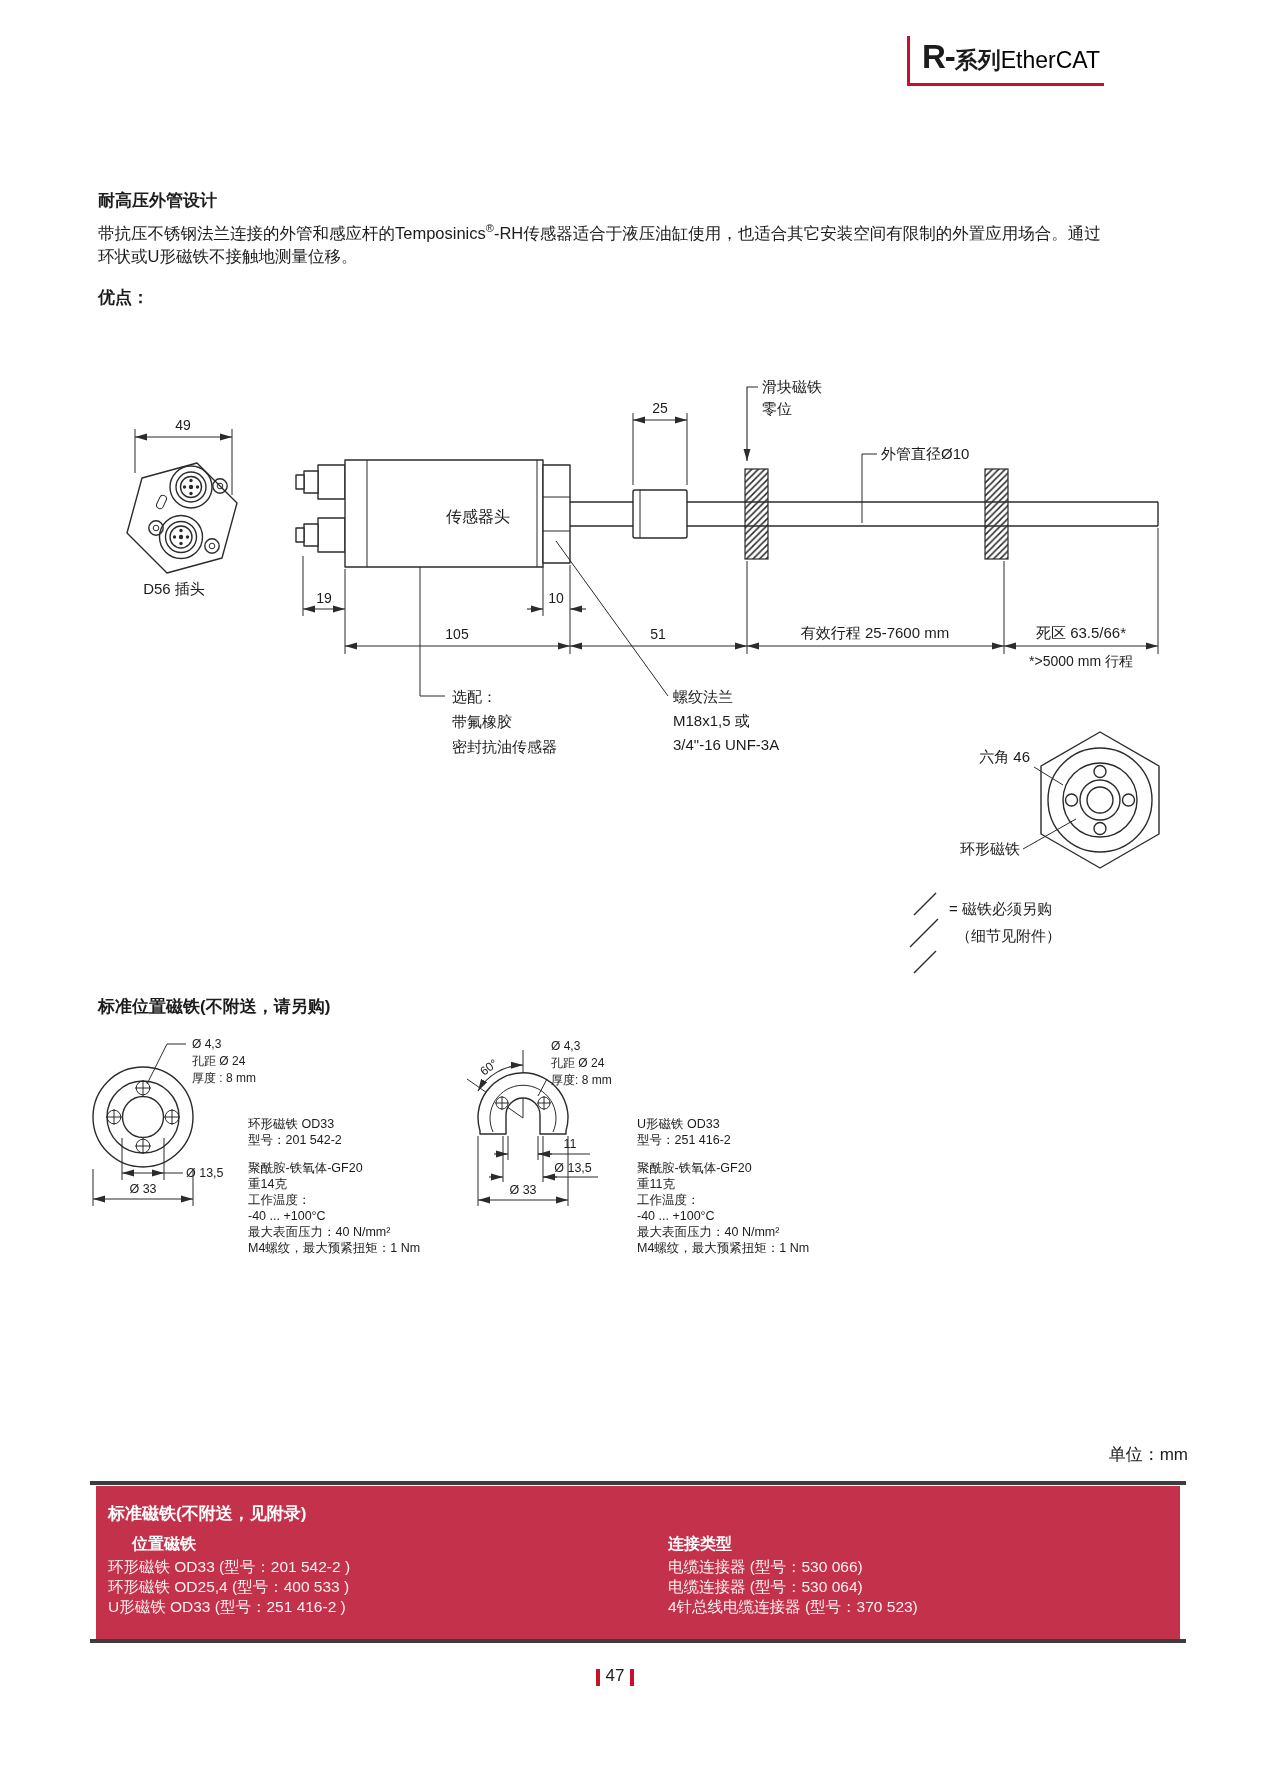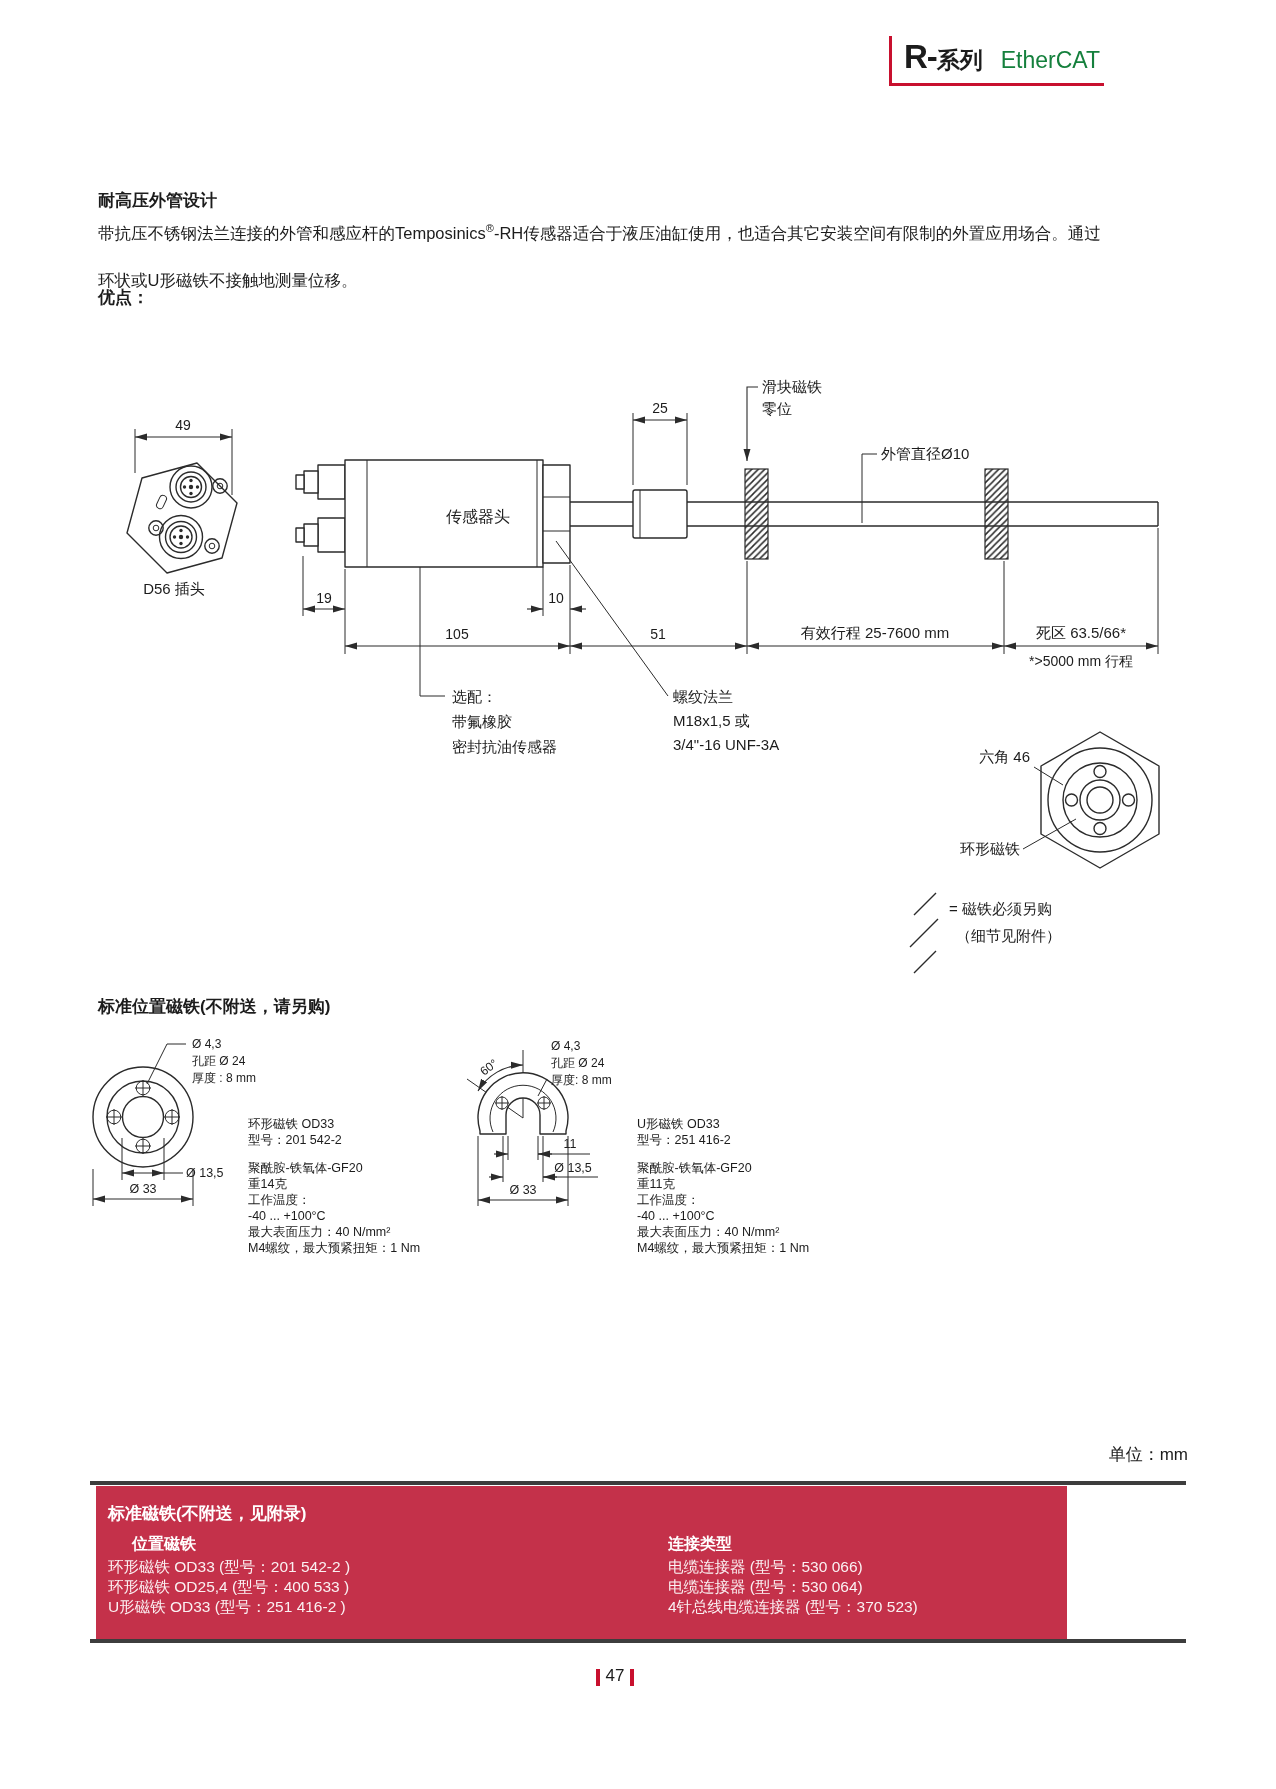--- a/index.html
+++ b/index.html
@@ -4,60 +4,60 @@
 <style>
   html,body{margin:0;padding:0;background:#e8e8e8;}
   .page{position:relative;width:1276px;height:1789px;background:#ffffff;overflow:hidden;
         font-family:"Liberation Sans", sans-serif;color:#1c1c1c;}
   .abs{position:absolute;}
   
   .hdr{position:absolute;top:36px;right:172px;border-left:3px solid #C8102E;border-bottom:3px solid #C8102E;
        padding:2px 4px 7px 12px;white-space:nowrap;}
   .hdr .r{font-size:33px;font-weight:bold;letter-spacing:-1px;}
   .hdr .series{font-size:23px;font-weight:bold;}
-  .hdr .prod{font-size:23px;color:#15803d;margin-left:18px;}
+  .hdr .prod{font-size:23px;color:#000000;margin-left:0;}
   
   .h17{font-size:17px;font-weight:bold;}
   .body-t{font-size:16.5px;line-height:28px;white-space:nowrap;}
   sup{font-size:11px;}
   
   svg text{font-family:"Liberation Sans", sans-serif;fill:#1c1c1c;}
   .ln{stroke:#2b2b2b;stroke-width:1.4;fill:none;stroke-linejoin:round;}
   .lnw{stroke:#2b2b2b;stroke-width:1.4;fill:#ffffff;stroke-linejoin:round;}
   .thin{stroke:#2b2b2b;stroke-width:1;fill:none;}
   .dim{stroke:#2b2b2b;stroke-width:1.1;fill:none;marker-start:url(#arr);marker-end:url(#arr);}
   .dime{stroke:#2b2b2b;stroke-width:1.1;fill:none;marker-end:url(#arr);}
   .ext{stroke:#2b2b2b;stroke-width:1;fill:none;}
   .dot{fill:#2b2b2b;stroke:none;}
   
   .spec{position:absolute;font-size:12.5px;line-height:16px;margin-top:19px;}
   .spec .gap{margin-top:12px;}
   
   .units{position:absolute;top:1443px;right:88px;font-size:17px;text-align:right;}
   .rule{position:absolute;left:90px;width:1096px;height:4px;background:#3d3d3d;}
-  .redbox{position:absolute;left:96px;top:1486px;width:971px;height:153px;background:#C4314A;color:#ffffff;}
+  .redbox{position:absolute;left:96px;top:1486px;width:1084px;height:153px;background:#C4314A;color:#ffffff;}
   .redbox .title{position:absolute;left:12px;top:16px;font-size:17px;font-weight:bold;}
   .redbox .colhead{position:absolute;top:48px;font-size:16px;font-weight:bold;}
   .redbox .item{position:absolute;font-size:15.5px;color:rgba(255,255,255,0.93);}
   .pageno{position:absolute;left:0;top:1666px;width:1230px;display:flex;justify-content:center;align-items:flex-end;gap:6px;}
   .pageno .bar{width:4px;height:17px;background:#C8102E;}
   .pageno .num{font-size:17px;}
 </style>
 </head>
 <body>
 
 <div class="page">
 
   <div class="hdr">
     <span class="r">R-</span><span class="series">系列</span><span class="prod">EtherCAT</span>
   </div>
 
   <div class="abs h17" style="left:98px;top:189px;">耐高压外管设计</div>
   <div class="abs body-t" style="left:98px;top:214px;"><span>带抗压不锈钢法兰连接的外管和感应杆的Temposinics</span><sup>®</sup><span>-RH传感器适合于液压油缸使用，也适合其它安装空间有限制的外置应用场合。通过</span></div>
-  <div class="abs body-t" style="left:98px;top:242px;margin-top:24px;">环状或U形磁铁不接触地测量位移。</div>
+  <div class="abs body-t" style="left:98px;top:242px;">环状或U形磁铁不接触地测量位移。</div>
   <div class="abs h17" style="left:98px;top:286px;">优点：</div>
 
   <svg class="abs" style="left:90px;top:325px;" width="1100" height="665" viewBox="0 0 1100 665">
     <defs>
       <marker id="arr" viewBox="0 0 10 7" refX="10" refY="3.5" markerWidth="11" markerHeight="8" orient="auto-start-reverse">
         <polygon points="0,0.6 10,3.5 0,6.4" fill="#2b2b2b"></polygon>
       </marker>
       <pattern id="hatch" patternUnits="userSpaceOnUse" width="6.5" height="6.5">
         <path d="M-1.5,8 L8,-1.5 M-4.8,4.8 L4.8,-4.8 M1.7,11.3 L11.3,1.7" stroke="#2b2b2b" stroke-width="1.5"></path>
       </pattern>

